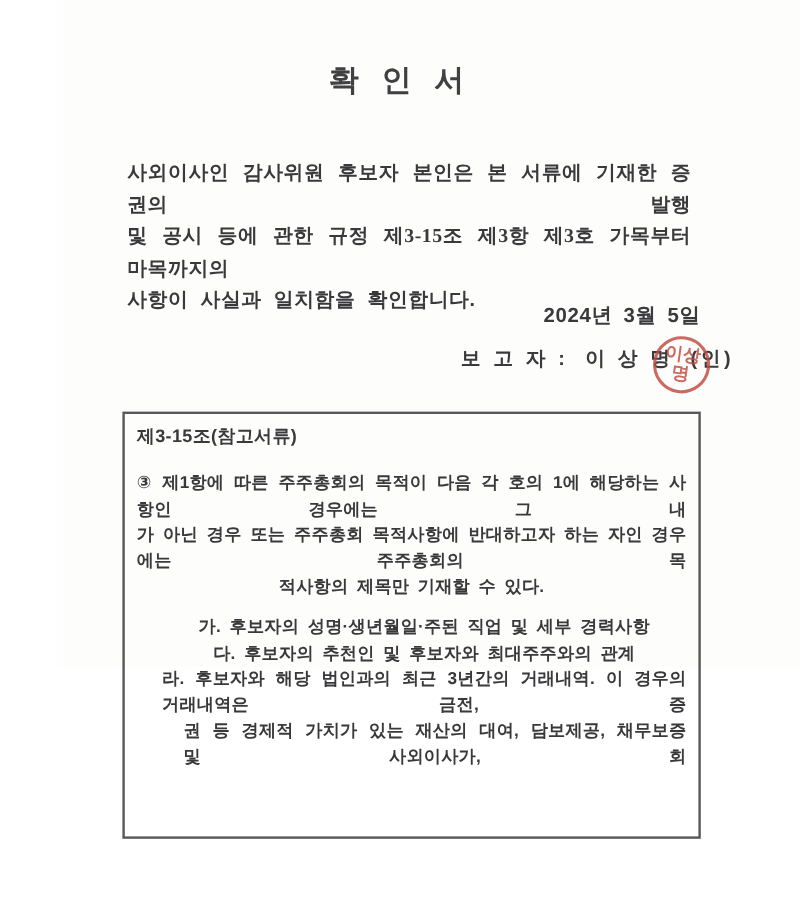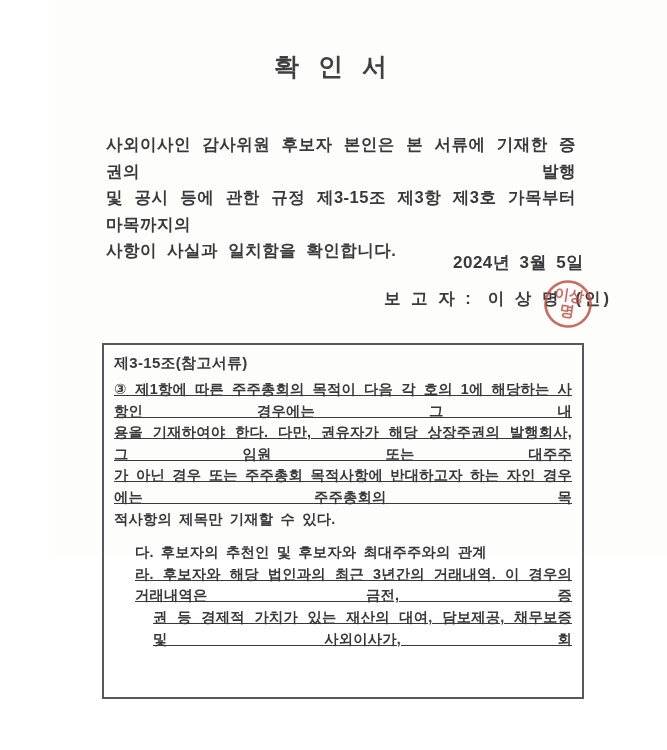--- a/index.html
+++ b/index.html
@@ -41,20 +41,21 @@
   .body-line {
     line-height: 26.5px;
     letter-spacing: 0.5px;
     word-spacing: 5px;
     white-space: nowrap;
   }
   .body-line.just {
     white-space: normal;
     text-align: justify;
     text-align-last: justify;
+    font-family: Liberation Serif, serif;
   }
   
   .date-line {
     position: absolute;
     left: 453px;
     top: 251px;
     font-size: 17px;
     font-weight: 700;
     letter-spacing: 0.5px;
     word-spacing: 4px;
@@ -90,33 +91,33 @@
     height: 356px;
     border: 2px solid #58585c;
     background: transparent;
     padding: 9px 10px 0 10px;
     color: #39393c;
   }
   .box-header {
     font-size: 15px;
     font-weight: 700;
     letter-spacing: 0.3px;
-    margin-bottom: 6px;
+    margin-bottom: 20px;
   }
   .box-line {
     font-size: 14.3px;
     font-weight: 700;
     line-height: 21.6px;
     letter-spacing: 0.2px;
     word-spacing: 3px;
+    text-align: center;
   }
   .box-line.just {
     text-align: justify;
     text-align-last: justify;
-    text-decoration: underline;
   }
   .sec-gap { height: 12px; }
   .indent1 { padding-left: 21px; }   
   .indent2 { padding-left: 39px; }   
 </style>
 </head>
 <body>
 
 <div class="page">
 
@@ -138,28 +139,28 @@
       <text x="25" y="21" font-size="15" font-weight="bold" fill="#bf4a3e" text-anchor="middle" font-family="'Liberation Serif', serif">이상</text>
       <text x="25" y="37" font-size="15" font-weight="bold" fill="#bf4a3e" text-anchor="middle" font-family="'Liberation Serif', serif">명</text>
     </g>
   </svg>
 
   <div class="ref-box">
     <div class="box-header">제3-15조(참고서류)</div>
 
     <div>
       <div class="box-line just">③ 제1항에 따른 주주총회의 목적이 다음 각 호의 1에 해당하는 사항인 경우에는 그 내</div>
-      <div class="box-line just">용을 기재하여야 한다. 다만, 권유자가 해당 상장주권의 발행회사, 그 임원 또는 대주주</div>
       <div class="box-line just">가 아닌 경우 또는 주주총회 목적사항에 반대하고자 하는 자인 경우에는 주주총회의 목</div>
       <div class="box-line">적사항의 제목만 기재할 수 있다.</div>
     </div>
 
     <div class="sec-gap"></div>
 
     <div>
+      <div class="box-line indent1">가. 후보자의 성명·생년월일·주된 직업 및 세부 경력사항</div>
       <div class="box-line indent1">다. 후보자의 추천인 및 후보자와 최대주주와의 관계</div>
       <div class="box-line indent1 just">라. 후보자와 해당 법인과의 최근 3년간의 거래내역. 이 경우의 거래내역은 금전, 증</div>
       <div class="box-line indent2 just">권 등 경제적 가치가 있는 재산의 대여, 담보제공, 채무보증 및 사외이사가, 회</div>
 
     </div>
   </div>
 
 </div>
 
 </body></html>

